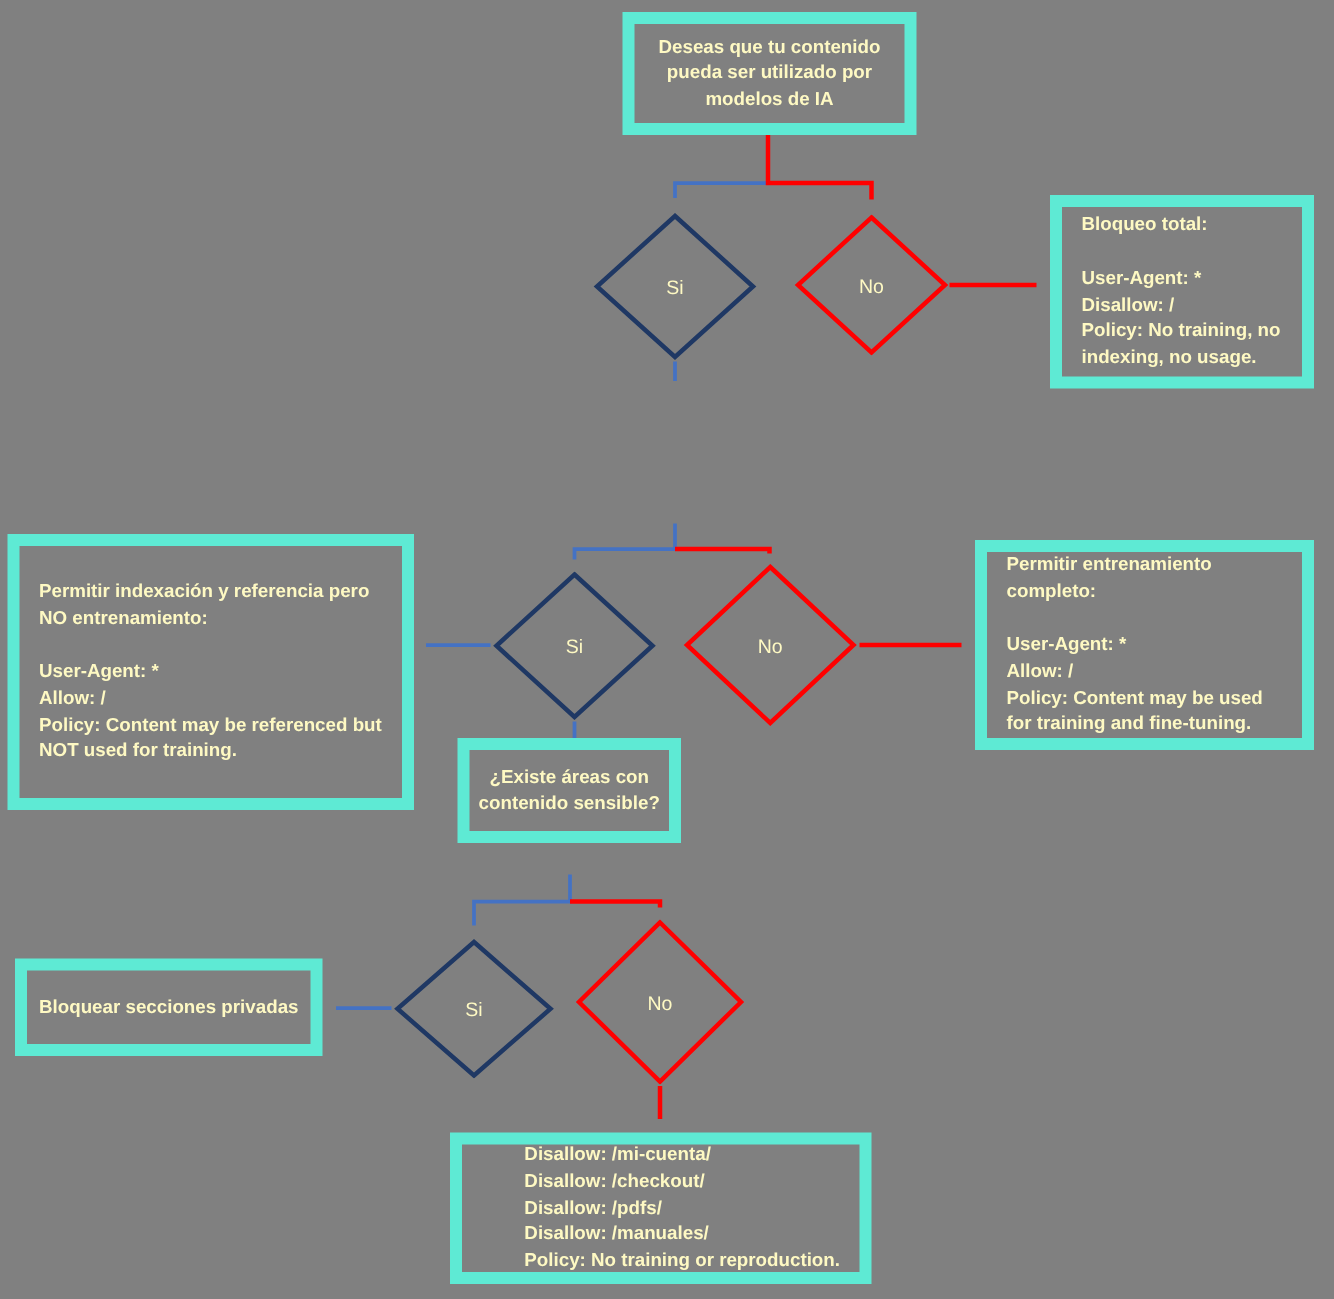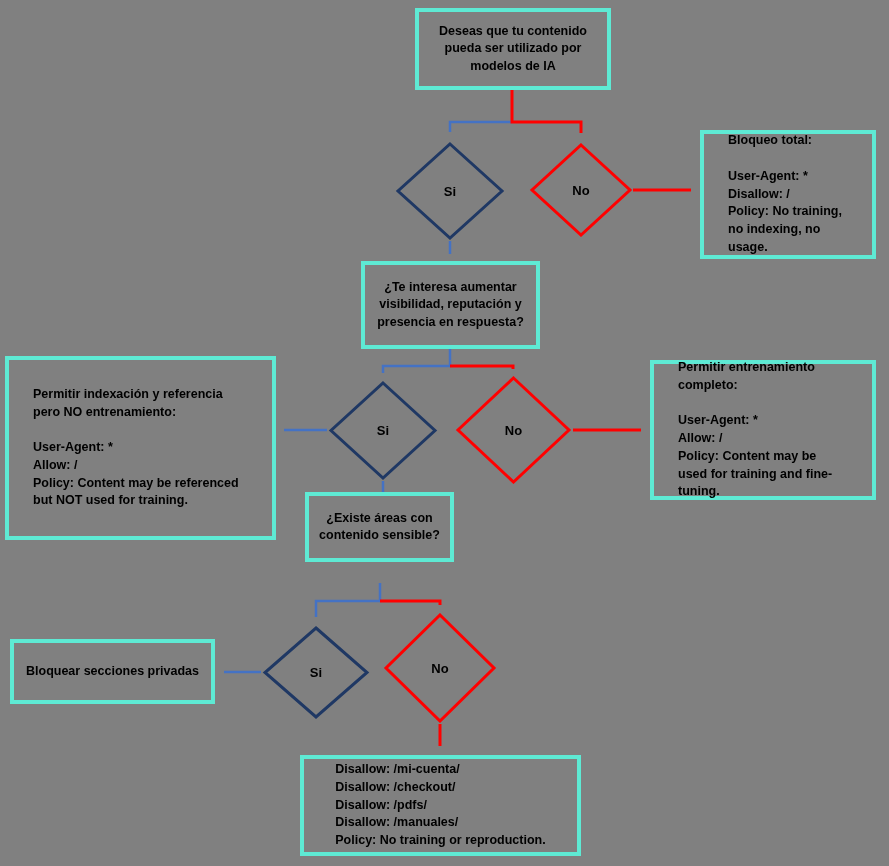--- a/index.html
+++ b/index.html
@@ -3,35 +3,35 @@
 <meta charset="utf-8">
 <style>
   * { margin:0; padding:0; box-sizing:border-box; }
   html,body { background:#808080; font-family:"Liberation Sans", sans-serif; }
   .stage { position:relative; width:889px; height:866px; background:#808080; overflow:hidden; }
   .wires { position:absolute; left:0; top:0; width:889px; height:866px; }
   .wires path { fill:none; }
   .wire-blue { stroke:#4472c4; stroke-width:2.5; }
   .wire-red  { stroke:#ff0000; stroke-width:3; }
   .box {
-    position:absolute; border:4px solid #5eead4; background:#808080;
-    color:#000000; font-weight:bold; font-size:12.5px;
+    position:absolute; border:8px solid #5eead4; background:#808080;
+    color:#fef9c3; font-weight:bold; font-size:12.5px;
     display:flex; align-items:center; justify-content:center;
   }
   .box.center { text-align:center; line-height:1.4; padding:4px 6px; }
-  .box.left   { justify-content:center; text-align:left; line-height:1.42; padding:6px 24px; }
+  .box.left   { justify-content:flex-end; text-align:left; line-height:1.42; padding:6px 13px; }
   .pre { white-space:pre-line; }
   .diamond { position:absolute; }
   .diamond svg { position:absolute; left:0; top:0; }
   .dshape-navy { fill:#808080; stroke:#1f3864; stroke-width:3; }
   .dshape-red  { fill:#808080; stroke:#ff0000; stroke-width:3; }
   .dlabel {
     position:absolute; left:0; top:0; right:0; bottom:0;
     display:flex; align-items:center; justify-content:center;
-    color:#000000; font-weight:bold; font-size:13px;
+    color:#fef9c3; font-weight:normal; font-size:13px;
   }
 </style>
 </head>
 <body>
 
 <div class="stage">
 
   <svg class="wires" xmlns="http://www.w3.org/2000/svg">
     <defs>
       <marker id="ab" markerUnits="userSpaceOnUse" markerWidth="13" markerHeight="13" refX="9" refY="6" orient="auto">
@@ -76,23 +76,20 @@
   </div>
 
   <div class="box left" style="left:700px; top:130px; width:176px; height:129px;">
     <span class="pre">Bloqueo total:
 
 User-Agent: *
 Disallow: /
 Policy: No training, no indexing, no usage.</span>
   </div>
 
-  <div class="box center" style="left:361px; top:261px; width:179px; height:88px;">
-    <span class="pre">¿Te interesa aumentar visibilidad, reputación y presencia en respuesta?</span>
-  </div>
 
   <div class="diamond" style="left:328px; top:381px; width:110px; height:99px;">
     <svg width="110" height="99">
       <polygon class="dshape-navy" points="55,2 107,49.5 55,97 3,49.5"></polygon>
     </svg>
     <span class="dlabel">Si</span>
   </div>
 
   <div class="diamond" style="left:455px; top:376px; width:117px; height:108px;">
     <svg width="117" height="108">

